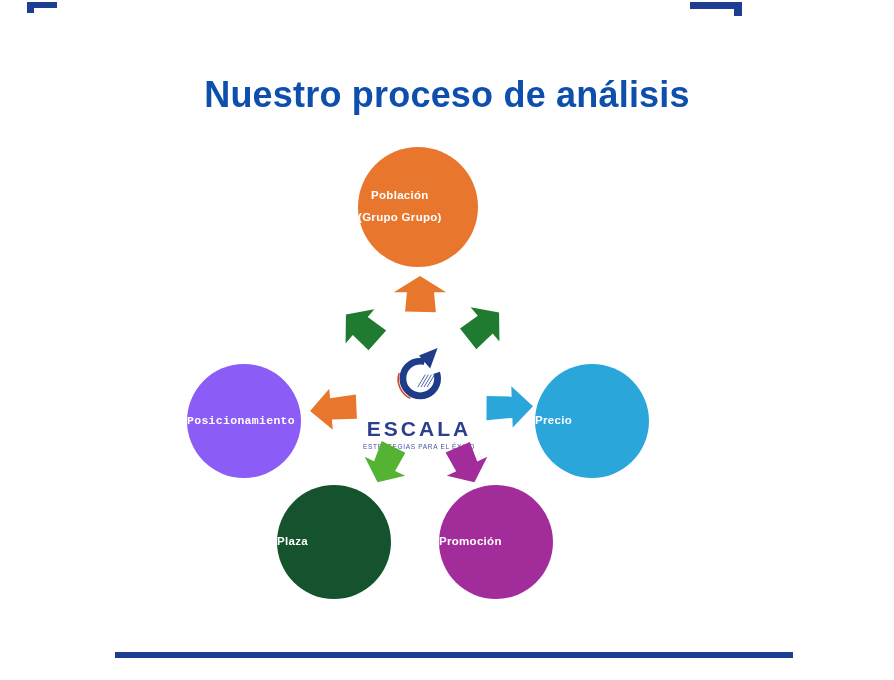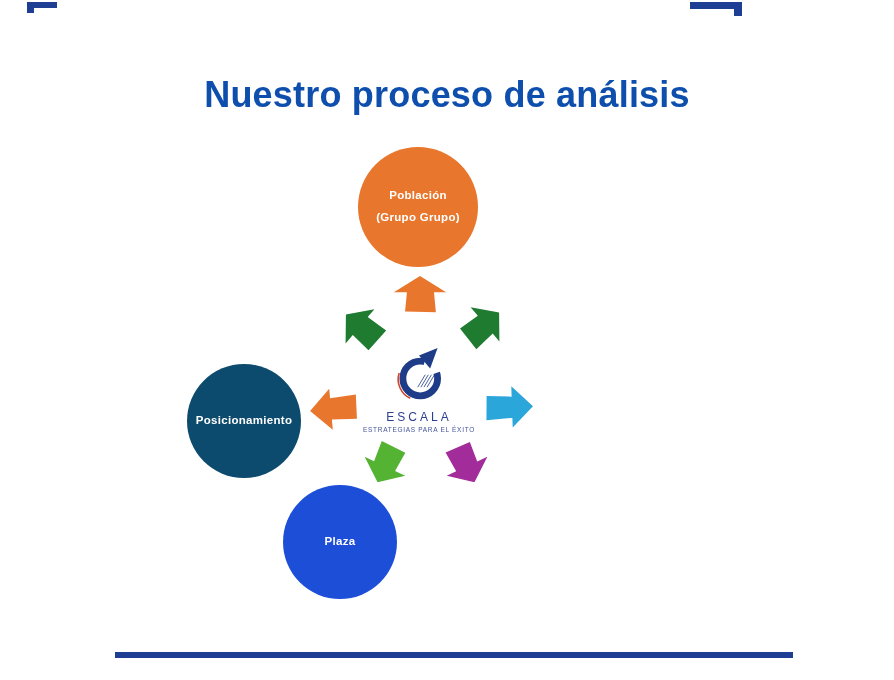--- a/index.html
+++ b/index.html
@@ -6,21 +6,21 @@
   .slide{
     position:relative;width:894px;height:680px;background:#ffffff;overflow:hidden;
     font-family:"Liberation Sans", sans-serif;
   }
   .page-title{
     position:absolute;left:0;top:74px;width:100%;text-align:center;
     font-size:36px;font-weight:700;letter-spacing:0.2px;color:#0e4fae;margin:0;
   }
   .diagram{position:absolute;left:0;top:0;width:894px;height:680px;}
   .circle{
-    position:absolute;border-radius:50%;display:flex;align-items:center;justify-content:center;
+    position:absolute;border-radius:50%;display:flex;align-items:center;justify-content:flex-start;
     text-align:center;color:#ffffff;
   }
   .circle-label{font-size:11.5px;font-weight:600;line-height:1.9;letter-spacing:0.3px;}
   .arrow{position:absolute;transform-origin:50% 50%;}
   .arrow svg{display:block;width:100%;height:100%;}
   .deco-corner-tl{
     position:absolute;left:27px;top:2px;width:30px;height:11px;
     border-top:6px solid #1d3e92;border-left:7px solid #1d3e92;box-sizing:border-box;
   }
   .deco-corner-tr{
@@ -28,21 +28,21 @@
     border-top:7px solid #1d3e92;border-right:8px solid #1d3e92;box-sizing:border-box;
   }
   .deco-bottom-line{
     position:absolute;left:115px;top:652px;width:678px;height:6px;background:#1d3e92;
   }
   .logo{
     position:absolute;left:362px;top:344px;width:114px;text-align:center;
   }
   .logo svg{display:block;margin:0 auto;}
   .logo-name{
-    font-size:12px;font-weight:400;letter-spacing:3px;color:#2b3f8e;margin-top:2px;
+    font-size:21px;font-weight:700;letter-spacing:3px;color:#2b3f8e;margin-top:9px;
   }
   .logo-tagline{
     font-size:6.5px;font-weight:500;letter-spacing:0.7px;color:#44549c;margin-top:2px;white-space:nowrap;
   }
 </style>
 </head>
 <body>
 
 <div class="slide">
 
@@ -65,28 +65,38 @@
       <div class="logo-name">ESCALA</div>
       <div class="logo-tagline">ESTRATEGIAS PARA EL ÉXITO</div>
     </div>
 
   <div class="circle" style="left: 358px; top: 147px; width: 120px; height: 120px; background: rgb(232, 118, 45);">
         <div class="circle-label">
           <div>Población</div>
           <div>(Grupo Grupo)</div>
         </div>
       </div>
-      <div class="circle" style="left: 187px; top: 364px; width: 114px; height: 114px; background: #0c4a6e;">
+      <div class="circle" style="left: 187px; top: 364px; width: 114px; height: 114px; background: #8b5cf6; font-family: Liberation Mono, monospace;">
         <div class="circle-label">
           <div>Posicionamiento</div>
         </div>
       </div>
-      <div class="circle" style="left: 283px; top: 485px; width: 114px; height: 114px; background: #1d4ed8;">
+      <div class="circle" style="left: 535px; top: 364px; width: 114px; height: 114px; background: rgb(42, 166, 219);">
+        <div class="circle-label">
+          <div>Precio</div>
+        </div>
+      </div>
+      <div class="circle" style="left: 277px; top: 485px; width: 114px; height: 114px; background: #14532d;">
         <div class="circle-label">
           <div>Plaza</div>
+        </div>
+      </div>
+      <div class="circle" style="left: 439px; top: 485px; width: 114px; height: 114px; background: rgb(163, 44, 155);">
+        <div class="circle-label">
+          <div>Promoción</div>
         </div>
       </div>
       <div class="arrow" style="left: 392px; top: 275.5px; width: 56px; height: 37px; transform: rotate(0deg);">
         <svg viewBox="0 0 60 48" preserveAspectRatio="none">
           <polygon points="30,0 58,21 45,21 47,47 14,46 16,21 2,21" fill="#e8762d"></polygon>
         </svg>
       </div>
       <div class="arrow" style="left: 338px; top: 307px; width: 48px; height: 42px; transform: rotate(-50deg);">
         <svg viewBox="0 0 60 48" preserveAspectRatio="none">
           <polygon points="30,0 58,21 45,21 47,47 14,46 16,21 2,21" fill="#1e7b2f"></polygon>

